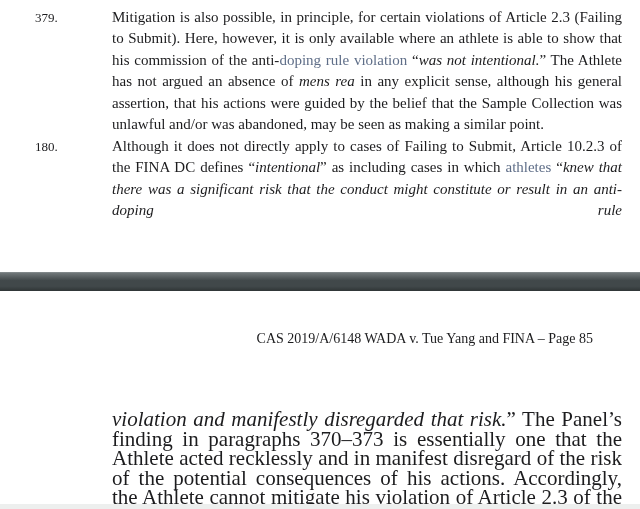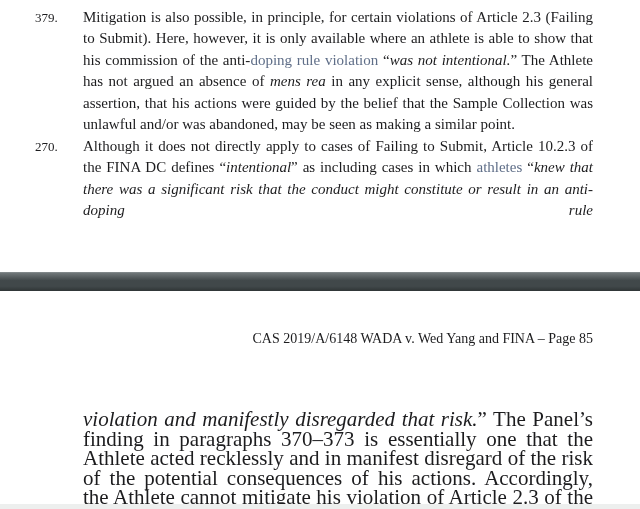--- a/index.html
+++ b/index.html
@@ -22,21 +22,21 @@
     width: 593px;
   }
   .para-num {
     position: absolute;
     left: 35px;
     top: 0;
     font-size: 13px;
     line-height: 21.4px;
   }
   .para-text {
-    margin-left: 83px;
+    margin-left: 112px;
     width: 510px;
     font-size: 15px;
     line-height: 21.4px;
     text-align: justify;
   }
   .justify-last .para-text {
     text-align-last: justify;
   }
   #para-379 { top: 7px; }
   #para-380 { top: 136px; }
@@ -83,25 +83,25 @@
 </style>
 </head>
 <body style="background: rgb(255, 255, 255);">
 
 <div class="doc-para" id="para-379">
   <span class="para-num">379.</span>
   <div class="para-text"><span>Mitigation is also possible, in principle, for certain violations of Article 2.3 (Failing to Submit). Here, however, it is only available where an athlete is able to show that his commission of the anti-</span><span class="muted">doping rule violation</span><span> “</span><span class="italic">was not intentional.</span><span>” The Athlete has not argued an absence of </span><span class="italic">mens rea</span><span> in any explicit sense, although his general assertion, that his actions were guided by the belief that the Sample Collection was unlawful and/or was abandoned, may be seen as making a similar point.</span></div>
 </div>
 
 <div class="doc-para justify-last" id="para-380">
-  <span class="para-num">270.</span>
+  <span class="para-num">180.</span>
   <div class="para-text"><span>Although it does not directly apply to cases of Failing to Submit, Article 10.2.3 of the FINA DC defines “</span><span class="italic">intentional</span><span>” as including cases in which </span><span class="muted">athletes</span><span> “</span><span class="italic">knew that there was a significant risk that the conduct might constitute or result in an anti-doping rule</span></div>
 </div>
 
 <div class="page-divider"></div>
 
-<div class="page-footer">CAS 2019/A/6148 WADA v. Wed Yang and FINA – Page 85</div>
+<div class="page-footer">CAS 2019/A/6148 WADA v. Tue Yang and FINA – Page 85</div>
 
 <div class="doc-para" id="para-cont">
   <div class="para-text"><span class="italic">violation and manifestly disregarded that risk.</span><span>” The Panel’s finding in paragraphs 370–373 is essentially one that the Athlete acted recklessly and in manifest disregard of the risk of the potential consequences of his actions. Accordingly, the Athlete cannot mitigate his violation of Article 2.3 of the FINA DC; the “base” period of ineligibility remains at four years.</span></div>
 </div>
 
 <div class="bottom-strip"></div>
 
 </body></html>

